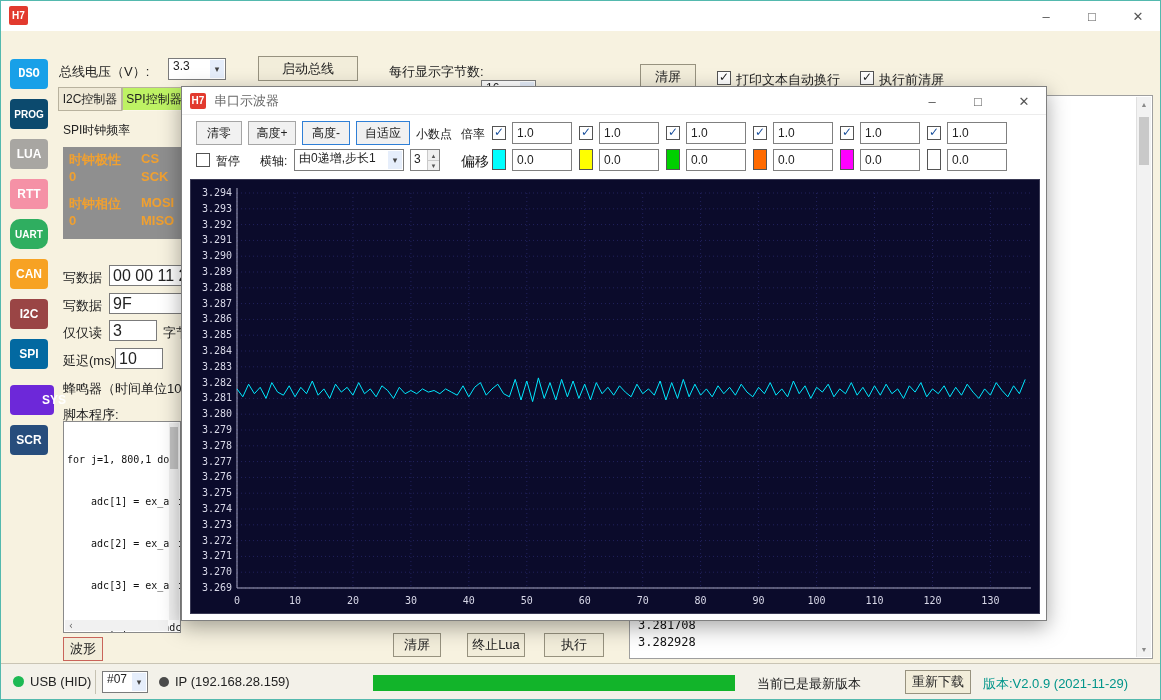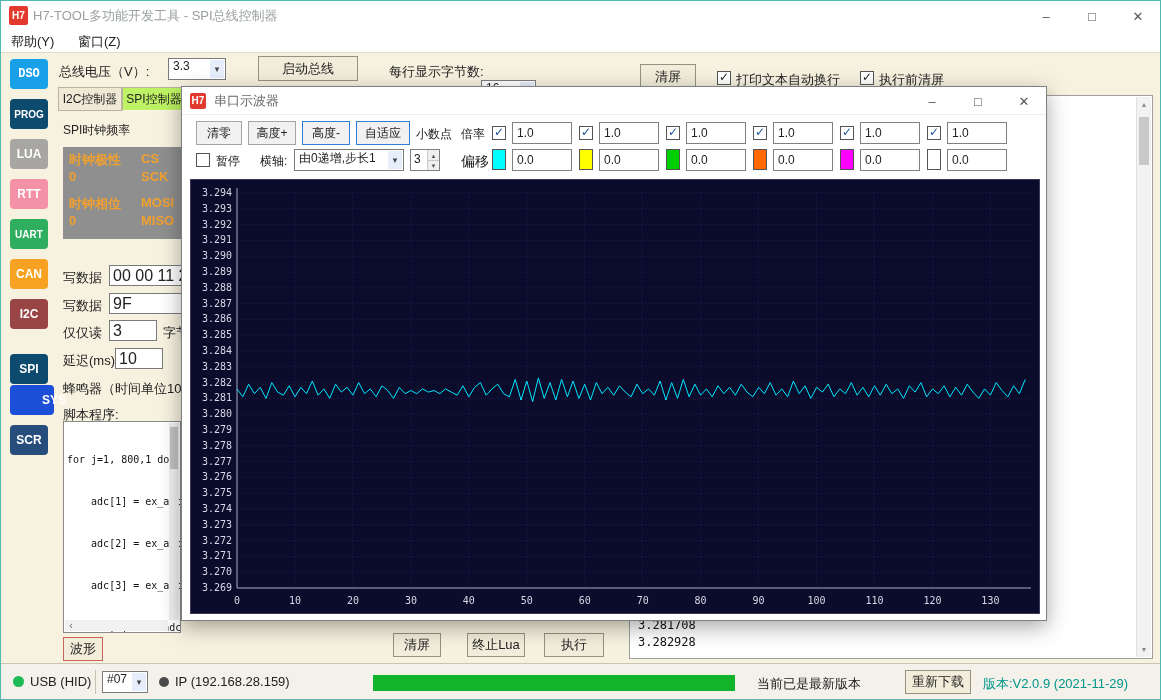--- a/index.html
+++ b/index.html
@@ -74,48 +74,43 @@
   #scope-chart{position:absolute;left:8px;top:92px;width:850px;height:435px;background:#0b0b2b;border:1px solid #3a3a55}
   #scope-chart svg text{font-family:"DejaVu Sans Mono","Liberation Mono",monospace;font-size:10px;fill:#d8d8e8}
 </style>
 </head>
 <body>
 
 <div class="app">
 
   <div class="titlebar">
     <div class="logo abs" style="left:8px;top:5px">H7</div>
-    <div class="title-text abs" style="left:32px;top:0">H7-TOOL多功能开发工具 - SPI总线控制器</div>
     <div class="winbtn abs" style="left:1023px;top:1px">
         <span>–</span>
       </div>
     <div class="winbtn abs" style="left:1069px;top:1px">
         <span>□</span>
       </div>
     <div class="winbtn abs" style="left:1115px;top:1px">
         <span>✕</span>
       </div>
   </div>
 
-  <div class="menubar">
-    <span class="menu-item">帮助(Y)</span>
-    <span class="menu-item">窗口(Z)</span>
-  </div>
 
   <div class="content"></div>
 
   <div class="side-btn" style="top: 58px; background: rgb(24, 160, 232); font-family: Liberation Mono, monospace;">DSO</div>
   <div class="side-btn" style="top: 98px; font-size: 10px; background: #0c4a6e;">PROG</div>
   <div class="side-btn" style="top: 138px; background: rgb(168, 166, 162);">LUA</div>
   <div class="side-btn" style="top: 178px; background: rgb(245, 145, 166);">RTT</div>
-  <div class="side-btn" style="top: 218px; font-size: 10px; background: rgb(47, 174, 96);">UART</div>
+  <div class="side-btn" style="top: 218px; font-size: 10px; background: rgb(47, 174, 96); border-radius: 10px;">UART</div>
   <div class="side-btn" style="top: 258px; background: rgb(247, 162, 35);">CAN</div>
   <div class="side-btn" style="top: 298px; background: rgb(154, 69, 69);">I2C</div>
-  <div class="side-btn" style="top: 338px; background: #0c4a6e; margin-top: 15px;">SPI</div>
-  <div class="side-btn" style="top: 384px; background: #1d4ed8; padding-left: 44px;">SYS</div>
+  <div class="side-btn" style="top: 338px; background: #0369a1;">SPI</div>
+  <div class="side-btn" style="top: 384px; background: #6d28d9; padding-left: 44px;">SYS</div>
   <div class="side-btn" style="top: 424px; background: rgb(39, 77, 124);">SCR</div>
 
   <div class="lbl" style="left:58px;top:62px">总线电压（V）:</div>
   <div class="select abs" style="left:167px;top:57px;width:58px;height:22px">
     <span>3.3</span>
     <span class="arr">▾</span>
   </div>
   <div class="btn abs" style="left:257px;top:55px;width:100px;height:25px">启动总线</div>
   <div class="lbl" style="left:388px;top:62px">每行显示字节数:</div>
   <div class="select abs" style="left:480px;top:57px;width:55px;height:22px">

